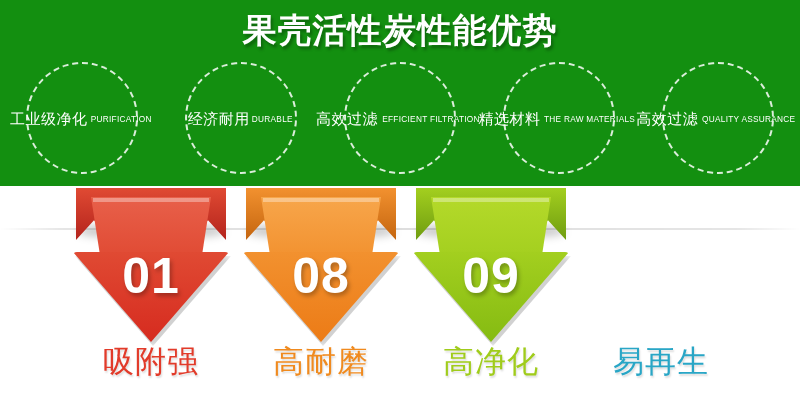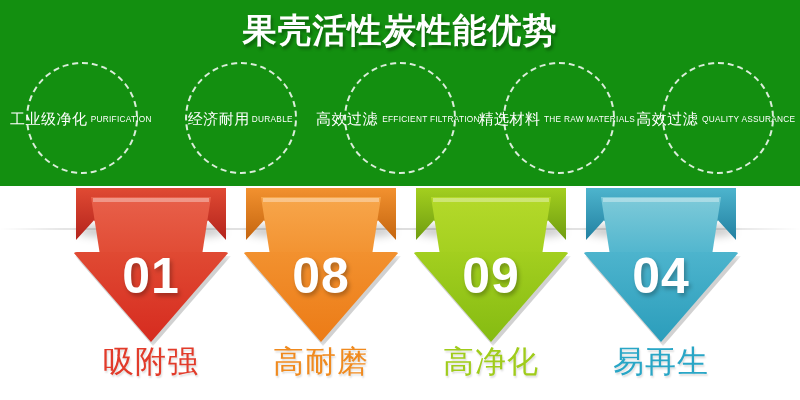--- a/index.html
+++ b/index.html
@@ -303,29 +303,20 @@
       <div class="arrow-unit u3">
         <div class="ribbon-shadow"></div>
         <div class="ribbon-back" style="background: linear-gradient(rgb(163, 207, 31) 0%, rgb(111, 156, 16) 100%);"></div>
         <div class="arrow-head-shadow"></div>
         <div class="arrow-shaft" style="background: linear-gradient(rgb(180, 217, 42) 0%, rgb(163, 207, 31) 100%);"></div>
         <div class="shaft-gloss"></div>
         <div class="arrow-head" style="background: linear-gradient(rgb(163, 207, 31) 0%, rgb(133, 187, 18) 100%);"></div>
         <div class="arrow-number">09</div>
       </div>
 
-      <div class="arrow-unit u4">
-        <div class="ribbon-shadow"></div>
-        <div class="ribbon-back" style="background: linear-gradient(rgb(77, 180, 205) 0%, rgb(34, 128, 161) 100%);"></div>
-        <div class="arrow-head-shadow"></div>
-        <div class="arrow-shaft" style="background: linear-gradient(rgb(126, 202, 217) 0%, rgb(77, 180, 205) 100%);"></div>
-        <div class="shaft-gloss"></div>
-        <div class="arrow-head" style="background: linear-gradient(rgb(77, 180, 205) 0%, rgb(43, 157, 187) 100%);"></div>
-        <div class="arrow-number">04</div>
-      </div>
 
     </div>
 
     <div id="captions-row">
       <div class="arrow-caption c1" style="color: rgb(226, 59, 42);">吸附强</div>
       <div class="arrow-caption c2" style="color: rgb(240, 138, 30);">高耐磨</div>
       <div class="arrow-caption c3" style="color: rgb(160, 204, 27);">高净化</div>
       <div class="arrow-caption c4" style="color: rgb(41, 166, 198);">易再生</div>
     </div>
 

